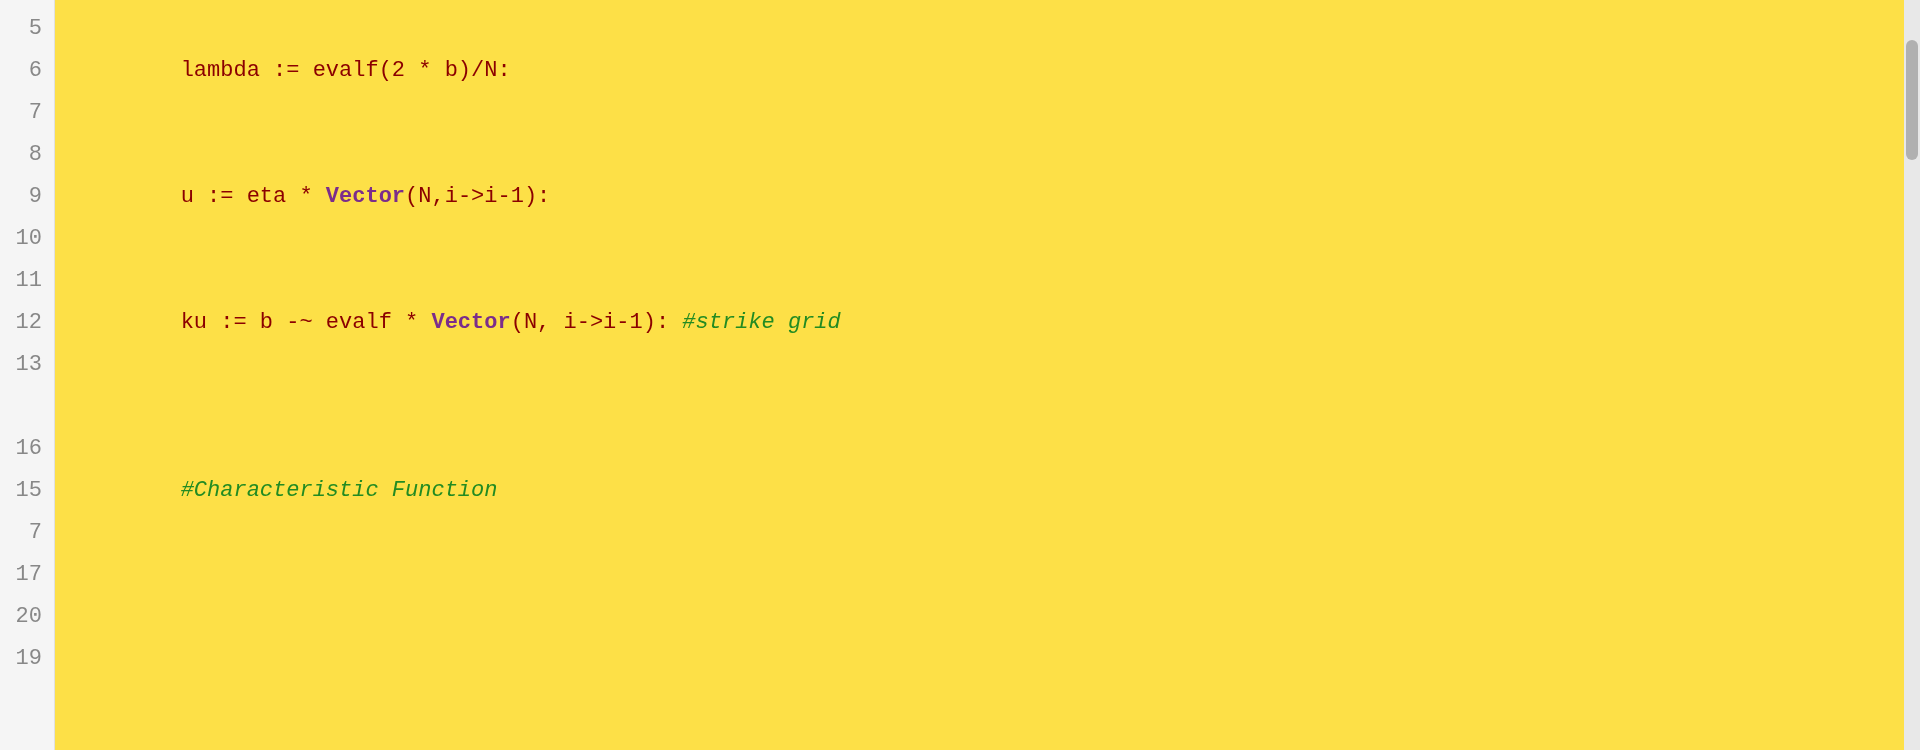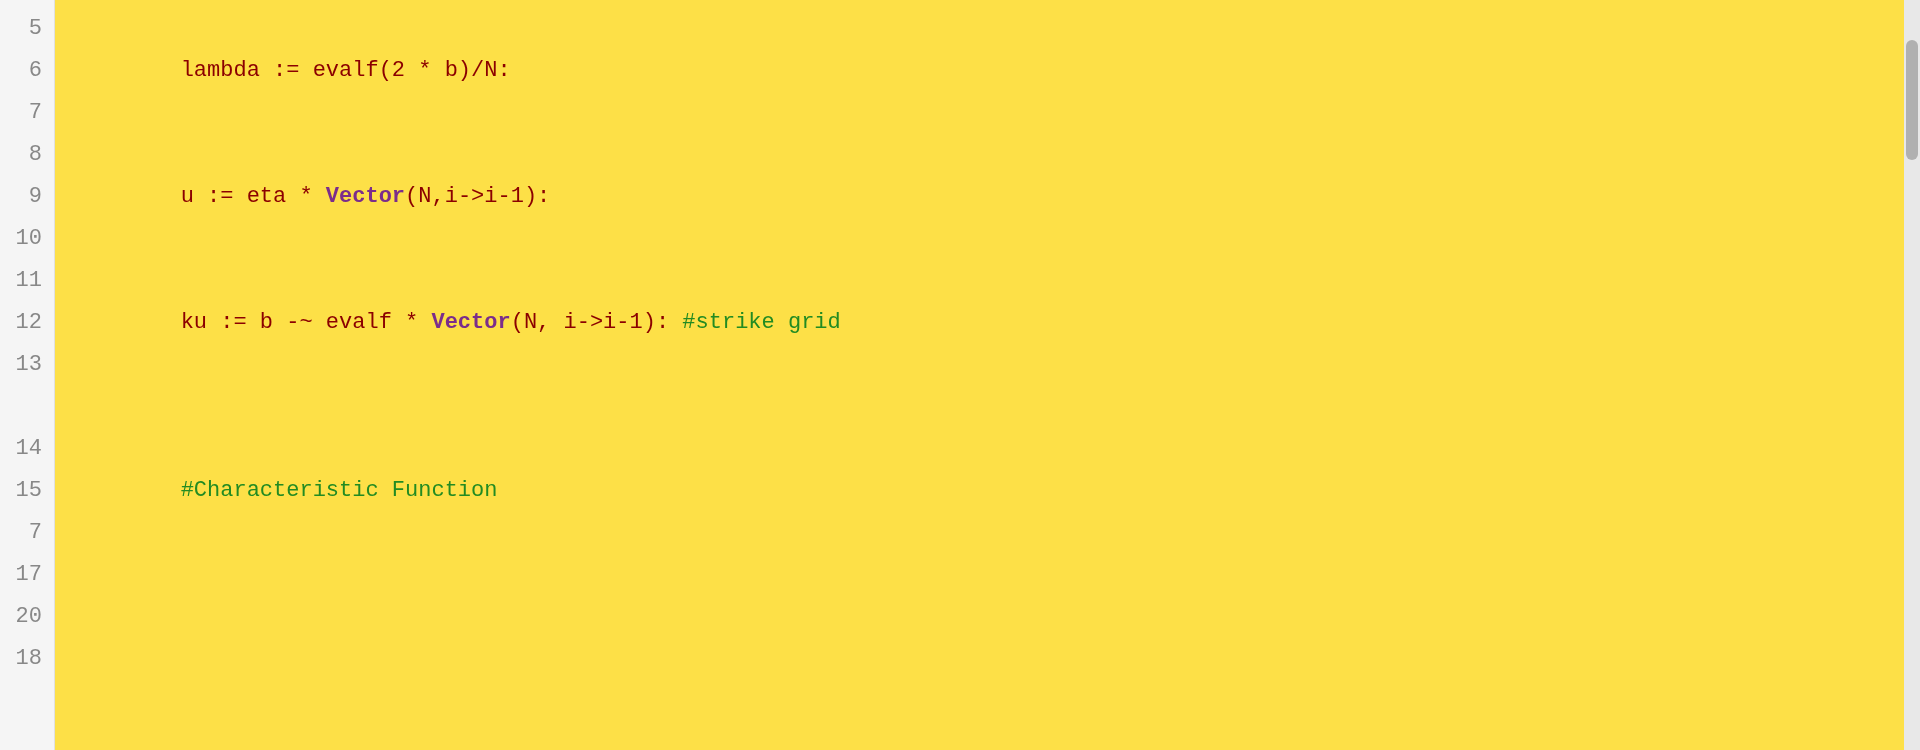--- a/index.html
+++ b/index.html
@@ -65,21 +65,21 @@
       font-family: 'Courier New', Courier, monospace;
     }
 
     .code-line.empty {
       height: 42px;
     }
 
     
     .dark-red { color: #8B0000; }
     .purple-bold { color: #7B2D8B; font-weight: bold; text-align: right; }
-    .green-comment { color: #228B22; }
+    .green-comment { color: #228B22; font-style: italic; }
 
     
     .scrollbar {
       width: 16px;
       background-color: #e8e8e8;
       display: flex;
       flex-direction: column;
       align-items: center;
     }
 
@@ -100,26 +100,26 @@
       <div class="line-number">5</div>
       <div class="line-number">6</div>
       <div class="line-number">7</div>
       <div class="line-number">8</div>
       <div class="line-number">9</div>
       <div class="line-number">10</div>
       <div class="line-number">11</div>
       <div class="line-number">12</div>
       <div class="line-number">13</div>
       <div class="line-number" style="visibility:hidden;">13</div>
-      <div class="line-number">14</div>
+      <div class="line-number">16</div>
       <div class="line-number">15</div>
       <div class="line-number">7</div>
       <div class="line-number">17</div>
       <div class="line-number">20</div>
-      <div class="line-number">18</div>
+      <div class="line-number">19</div>
     </div>
 
     <div class="code-content">
 
       <div class="code-line">
         <span class="dark-red">lambda := evalf(2 * b)/N:</span>
       </div>
 
 
 

